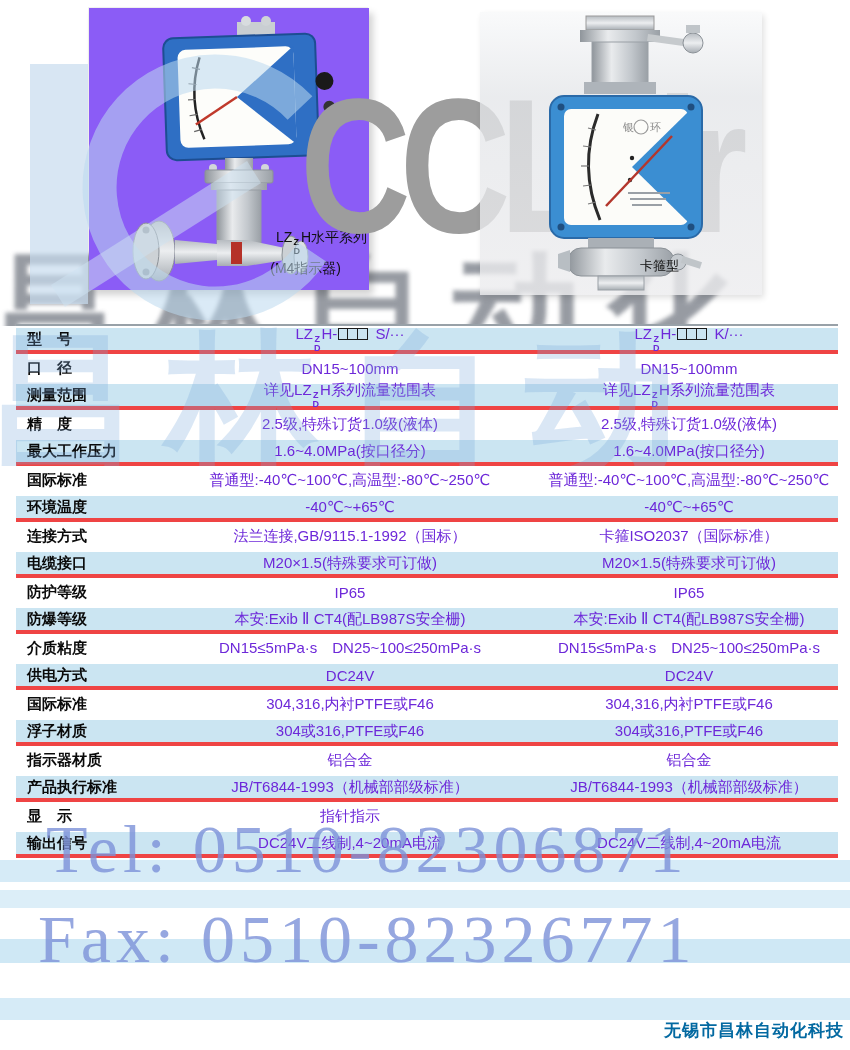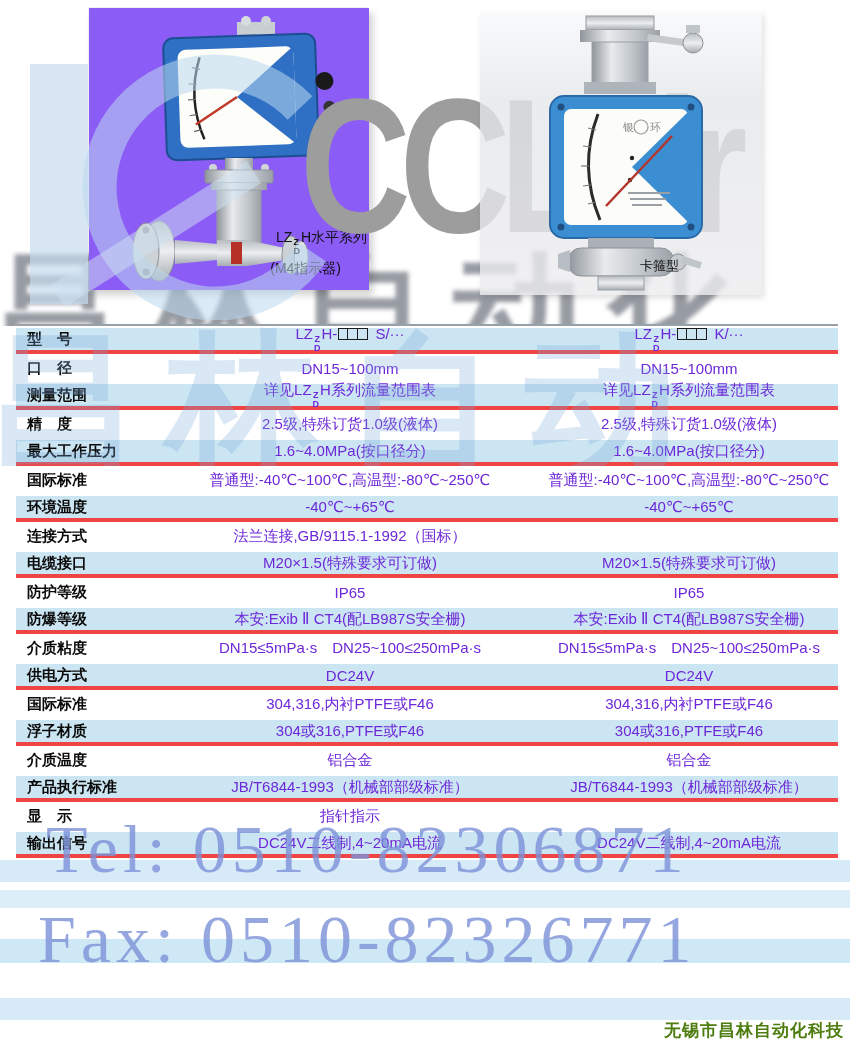--- a/index.html
+++ b/index.html
@@ -56,21 +56,21 @@
   .cell.val{font-size:15px;color:#6d28d9;text-align:center;}
 
   
   .stack{display:inline-flex;flex-direction:column;vertical-align:-3px;margin:0 1px;line-height:1;}
   .stack i{font-style:normal;font-size:9px;font-weight:bold;display:block;height:9px;line-height:9px;}
   .boxes{display:inline-flex;margin:0 3px 0 1px;vertical-align:-1px;}
   .boxes i{display:inline-block;width:10px;height:12px;border:1.5px solid #1b1b1b;border-left-width:0;box-sizing:border-box;}
   .boxes i:first-child{border-left-width:1.5px;}
 
   
-  .footer{position:absolute;right:6px;top:1019px;z-index:10;font-size:17px;font-weight:bold;color:#4d7c0f;letter-spacing:1px;}
+  .footer{position:absolute;right:6px;top:1019px;z-index:10;font-size:17px;font-weight:bold;color:#0369a1;letter-spacing:1px;}
 </style>
 </head>
 <body>
 
 <div class="page">
 
   <div class="band b1"></div>
   <div class="band b2"></div>
   <div class="band b3"></div>
   <div class="band b4"></div>
@@ -255,20 +255,21 @@
           <div class="cell val">普通型:-40℃~100℃,高温型:-80℃~250℃</div>
         </div>
         <div class="row blue">
           <div class="cell label">环境温度</div>
           <div class="cell val">-40℃~+65℃</div>
           <div class="cell val">-40℃~+65℃</div>
         </div>
         <div class="row">
           <div class="cell label">连接方式</div>
           <div class="cell val">法兰连接,GB/9115.1-1992（国标）</div>
+          <div class="cell val">卡箍ISO2037（国际标准）</div>
         </div>
         <div class="row blue">
           <div class="cell label">电缆接口</div>
           <div class="cell val">M20×1.5(特殊要求可订做)</div>
           <div class="cell val">M20×1.5(特殊要求可订做)</div>
         </div>
         <div class="row">
           <div class="cell label">防护等级</div>
           <div class="cell val">IP65</div>
           <div class="cell val">IP65</div>
@@ -292,21 +293,21 @@
           <div class="cell label">国际标准</div>
           <div class="cell val">304,316,内衬PTFE或F46</div>
           <div class="cell val">304,316,内衬PTFE或F46</div>
         </div>
         <div class="row blue">
           <div class="cell label">浮子材质</div>
           <div class="cell val">304或316,PTFE或F46</div>
           <div class="cell val">304或316,PTFE或F46</div>
         </div>
         <div class="row">
-          <div class="cell label">介质温度</div>
+          <div class="cell label">指示器材质</div>
           <div class="cell val">铝合金</div>
           <div class="cell val">铝合金</div>
         </div>
         <div class="row blue">
           <div class="cell label">产品执行标准</div>
           <div class="cell val">JB/T6844-1993（机械部部级标准）</div>
           <div class="cell val">JB/T6844-1993（机械部部级标准）</div>
         </div>
         <div class="row">
           <div class="cell label">显　示</div>

